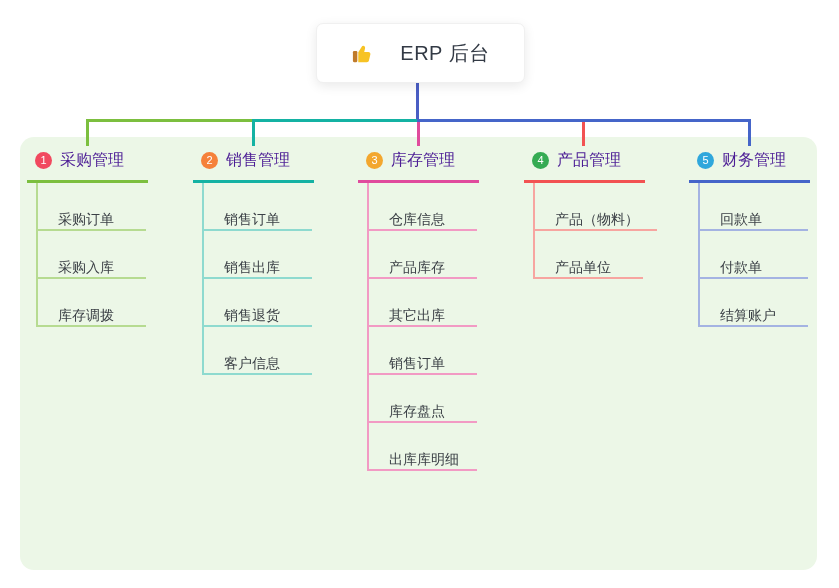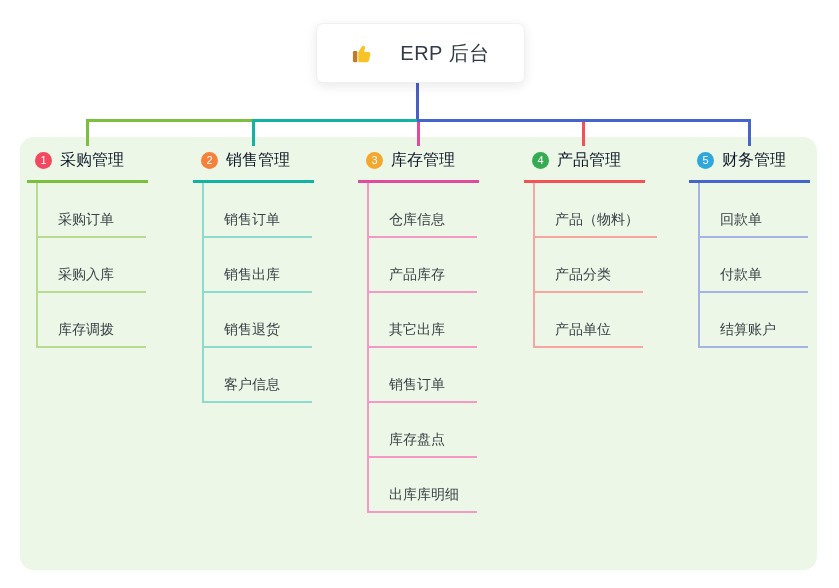--- a/index.html
+++ b/index.html
@@ -20,24 +20,24 @@
 
   
   .seg{position:absolute;}
 
   
   .branch{position:absolute;top:146px;width:121px;}
   .branch-header{display:flex;align-items:center;gap:8px;
     padding:4px 0 9px 8px;border-bottom:3px solid var(--line);cursor:pointer;}
   .badge{width:17px;height:17px;border-radius:50%;flex:0 0 auto;
     color:#fff;font-size:11px;line-height:17px;text-align:center;font-weight:500;}
-  .branch-title{font-size:16px;color:#0f172a;font-weight:500;white-space:nowrap;}
+  .branch-title{font-size:16px;color:#4c1d95;font-weight:500;white-space:nowrap;}
   .branch-items{margin-left:9px;border-left:2px solid var(--iline);}
   .branch-item{display:block;width:max-content;min-width:70px;
-    padding:28px 18px 7px 20px;border-bottom:2px solid var(--iline);
+    padding:28px 18px 0 20px;border-bottom:2px solid var(--iline);
     font-size:14px;color:#3b4046;white-space:nowrap;cursor:pointer;}
 </style>
 </head>
 <body>
 
 <div class="canvas">
 
   <div class="panel"></div>
 
   <div id="connectors">
@@ -100,21 +100,20 @@
           <div class="branch-item">出库库明细</div>
         </div>
     </div>
       <div class="branch" style="left: 524px; --line: #f25252; --iline: #f7a5a0;">
       <div class="branch-header">
         <span class="badge" style="background: rgb(53, 171, 83);">4</span>
         <span class="branch-title">产品管理</span>
       </div>
       <div class="branch-items">
           <div class="branch-item">产品（物料）</div>
-          <div class="branch-item">产品分类</div>
           <div class="branch-item">产品单位</div>
         </div>
     </div>
       <div class="branch" style="left: 689px; --line: #4565c9; --iline: #a4b3e2;">
       <div class="branch-header">
         <span class="badge" style="background: rgb(47, 167, 220);">5</span>
         <span class="branch-title">财务管理</span>
       </div>
       <div class="branch-items">
           <div class="branch-item">回款单</div>

